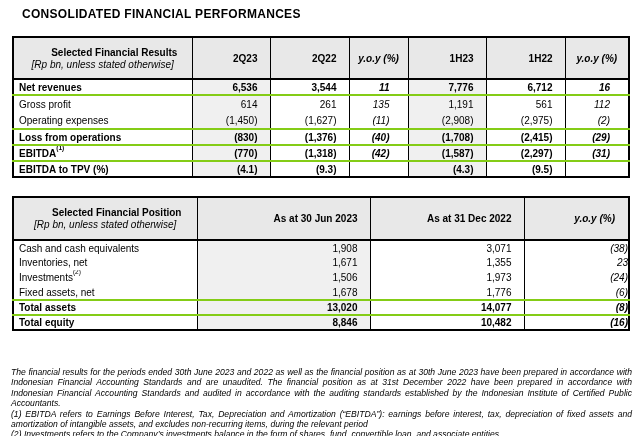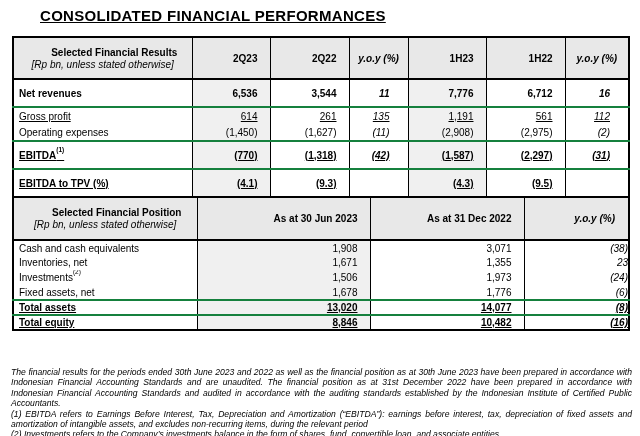--- a/index.html
+++ b/index.html
@@ -6,24 +6,23 @@
   html, body { margin: 0; padding: 0; }
   body {
     width: 640px; height: 436px;
     background: #ffffff;
     color: #000000;
     font-family: "Liberation Sans", sans-serif;
     position: relative;
     overflow: hidden;
   }
   .title {
-    position: absolute; left: 40px; top: 7px;
-    font-size: 15px; font-weight: bold;
+    position: absolute; left: 22px; top: 7px;
+    font-size: 12px; font-weight: bold;
     letter-spacing: 0.3px;
-    text-decoration: underline;
     white-space: nowrap;
   }
   table {
     position: absolute; left: 12px;
     border-collapse: collapse; table-layout: fixed;
     border: 2px solid #000;
   }
   #t1 { top: 36px; width: 616px; }
   #t2 { top: 196px; width: 616px; }
   th, td {
@@ -34,25 +33,25 @@
     border-left: 1px solid #000;
   }
   th:first-child, td:first-child { border-left: none; }
   thead th {
     background: #e8e8e8;
     border-bottom: 2px solid #000;
     font-weight: bold;
   }
   #t1 thead tr { height: 42px; }
   #t2 thead tr { height: 43px; }
-  #t1 tbody tr { height: 28px; }
+  #t1 tbody tr { height: 16px; }
   #t1 tbody tr.half { height: 17px; }
   #t2 tbody tr { height: 15px; }
   tbody td { border-top: none; }
-  tr.tl td { border-top: 2px solid #15803d; text-decoration: underline; }
+  tr.tl td { border-top: 2px solid #84cc16; }
   tr.bold td { font-weight: bold; }
   .cap { text-align: center; }
   .cap .ht { font-size: 10px; font-weight: bold; line-height: 12px; padding-left: 23px; }
   .cap .hs { font-size: 10px; font-style: italic; font-weight: normal; line-height: 11px; }
   .lbl { text-align: left; padding-left: 5px; }
   .num { text-align: right; padding-right: 12px; }
   .yoy1 { text-align: right; padding-right: 18px; font-style: italic; margin-left: 48px; }
   .yoyh1 { text-align: center; font-style: italic; }
   .yoy2 { text-align: right; font-style: italic; }
   .yoyh2 { text-align: right; padding-right: 13px; font-style: italic; }
@@ -118,20 +117,29 @@
     <tr class="half">
       <td class="lbl">Operating expenses</td>
       <td class="num sh">(1,450)</td>
       <td class="num">(1,627)</td>
       <td class="yoy1">(11)</td>
       <td class="num sh">(2,908)</td>
       <td class="num">(2,975)</td>
       <td class="yoy1">(2)</td>
     </tr>
     <tr class="tl bold">
+      <td class="lbl">Loss from operations</td>
+      <td class="num sh">(830)</td>
+      <td class="num">(1,376)</td>
+      <td class="yoy1">(40)</td>
+      <td class="num sh">(1,708)</td>
+      <td class="num">(2,415)</td>
+      <td class="yoy1">(29)</td>
+    </tr>
+    <tr class="tl bold">
       <td class="lbl"><span>EBITDA</span><sup class="fn">(1)</sup></td>
       <td class="num sh">(770)</td>
       <td class="num">(1,318)</td>
       <td class="yoy1">(42)</td>
       <td class="num sh">(1,587)</td>
       <td class="num">(2,297)</td>
       <td class="yoy1">(31)</td>
     </tr>
     <tr class="tl bold">
       <td class="lbl">EBITDA to TPV (%)</td>

